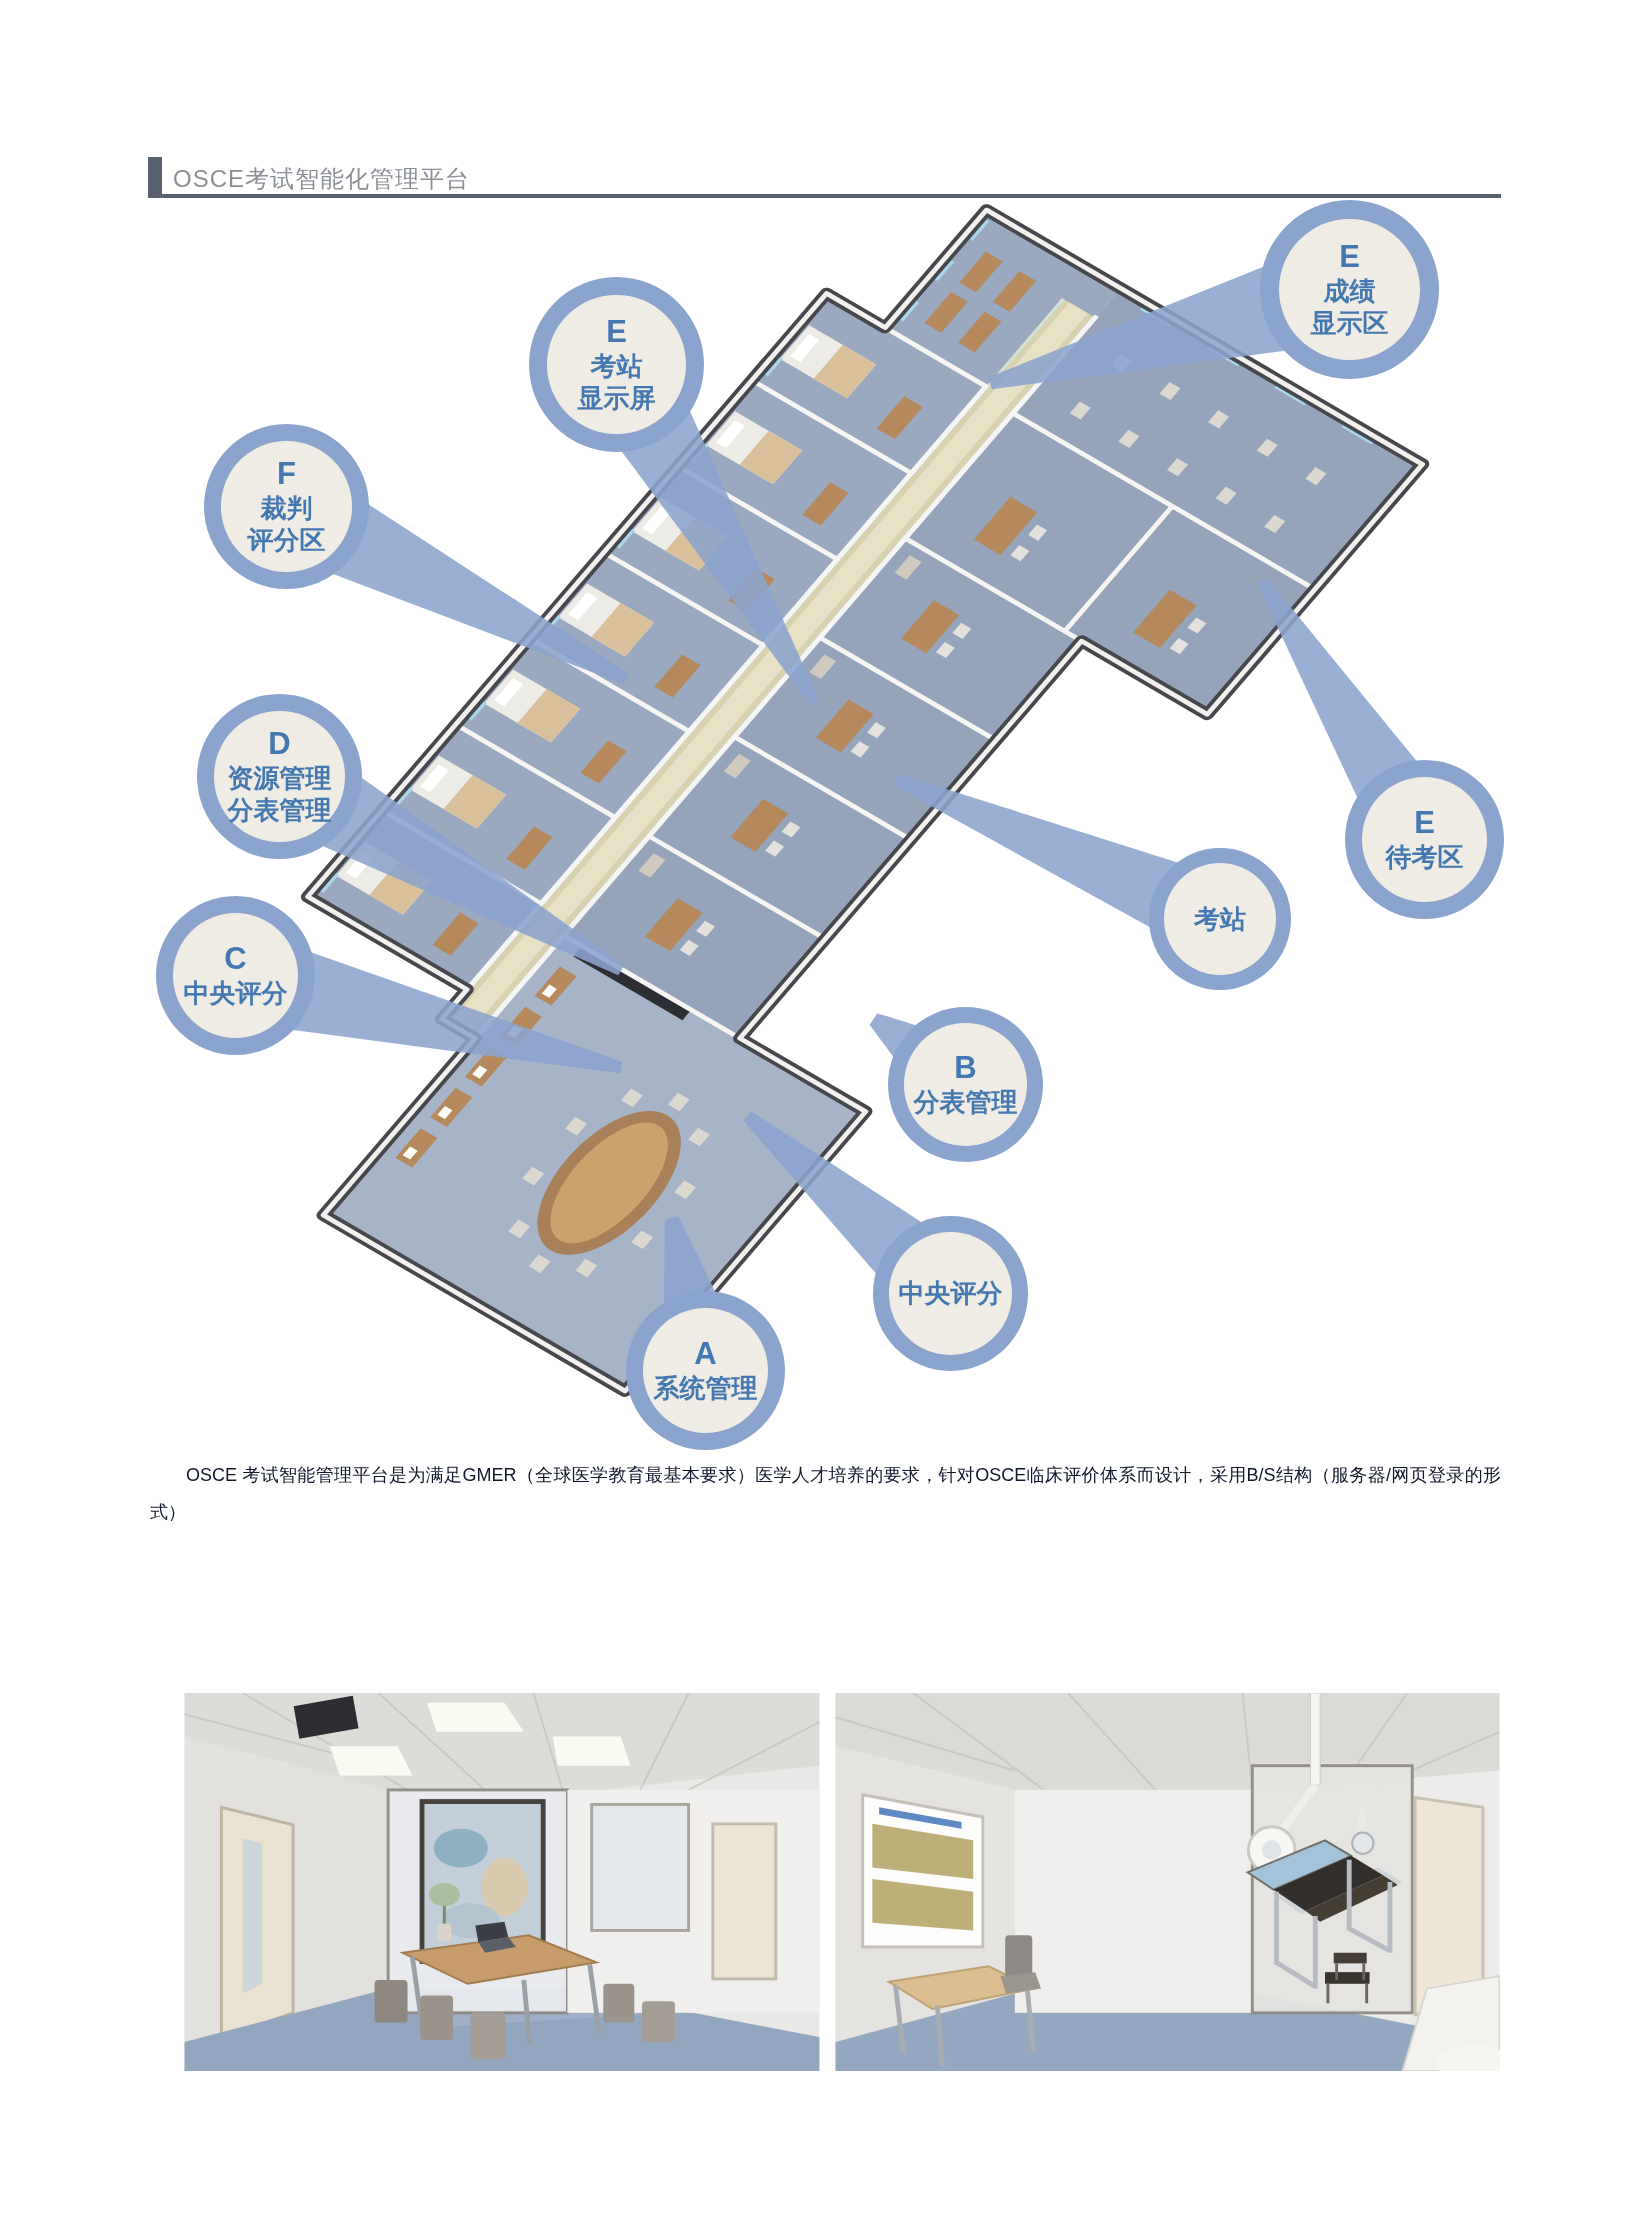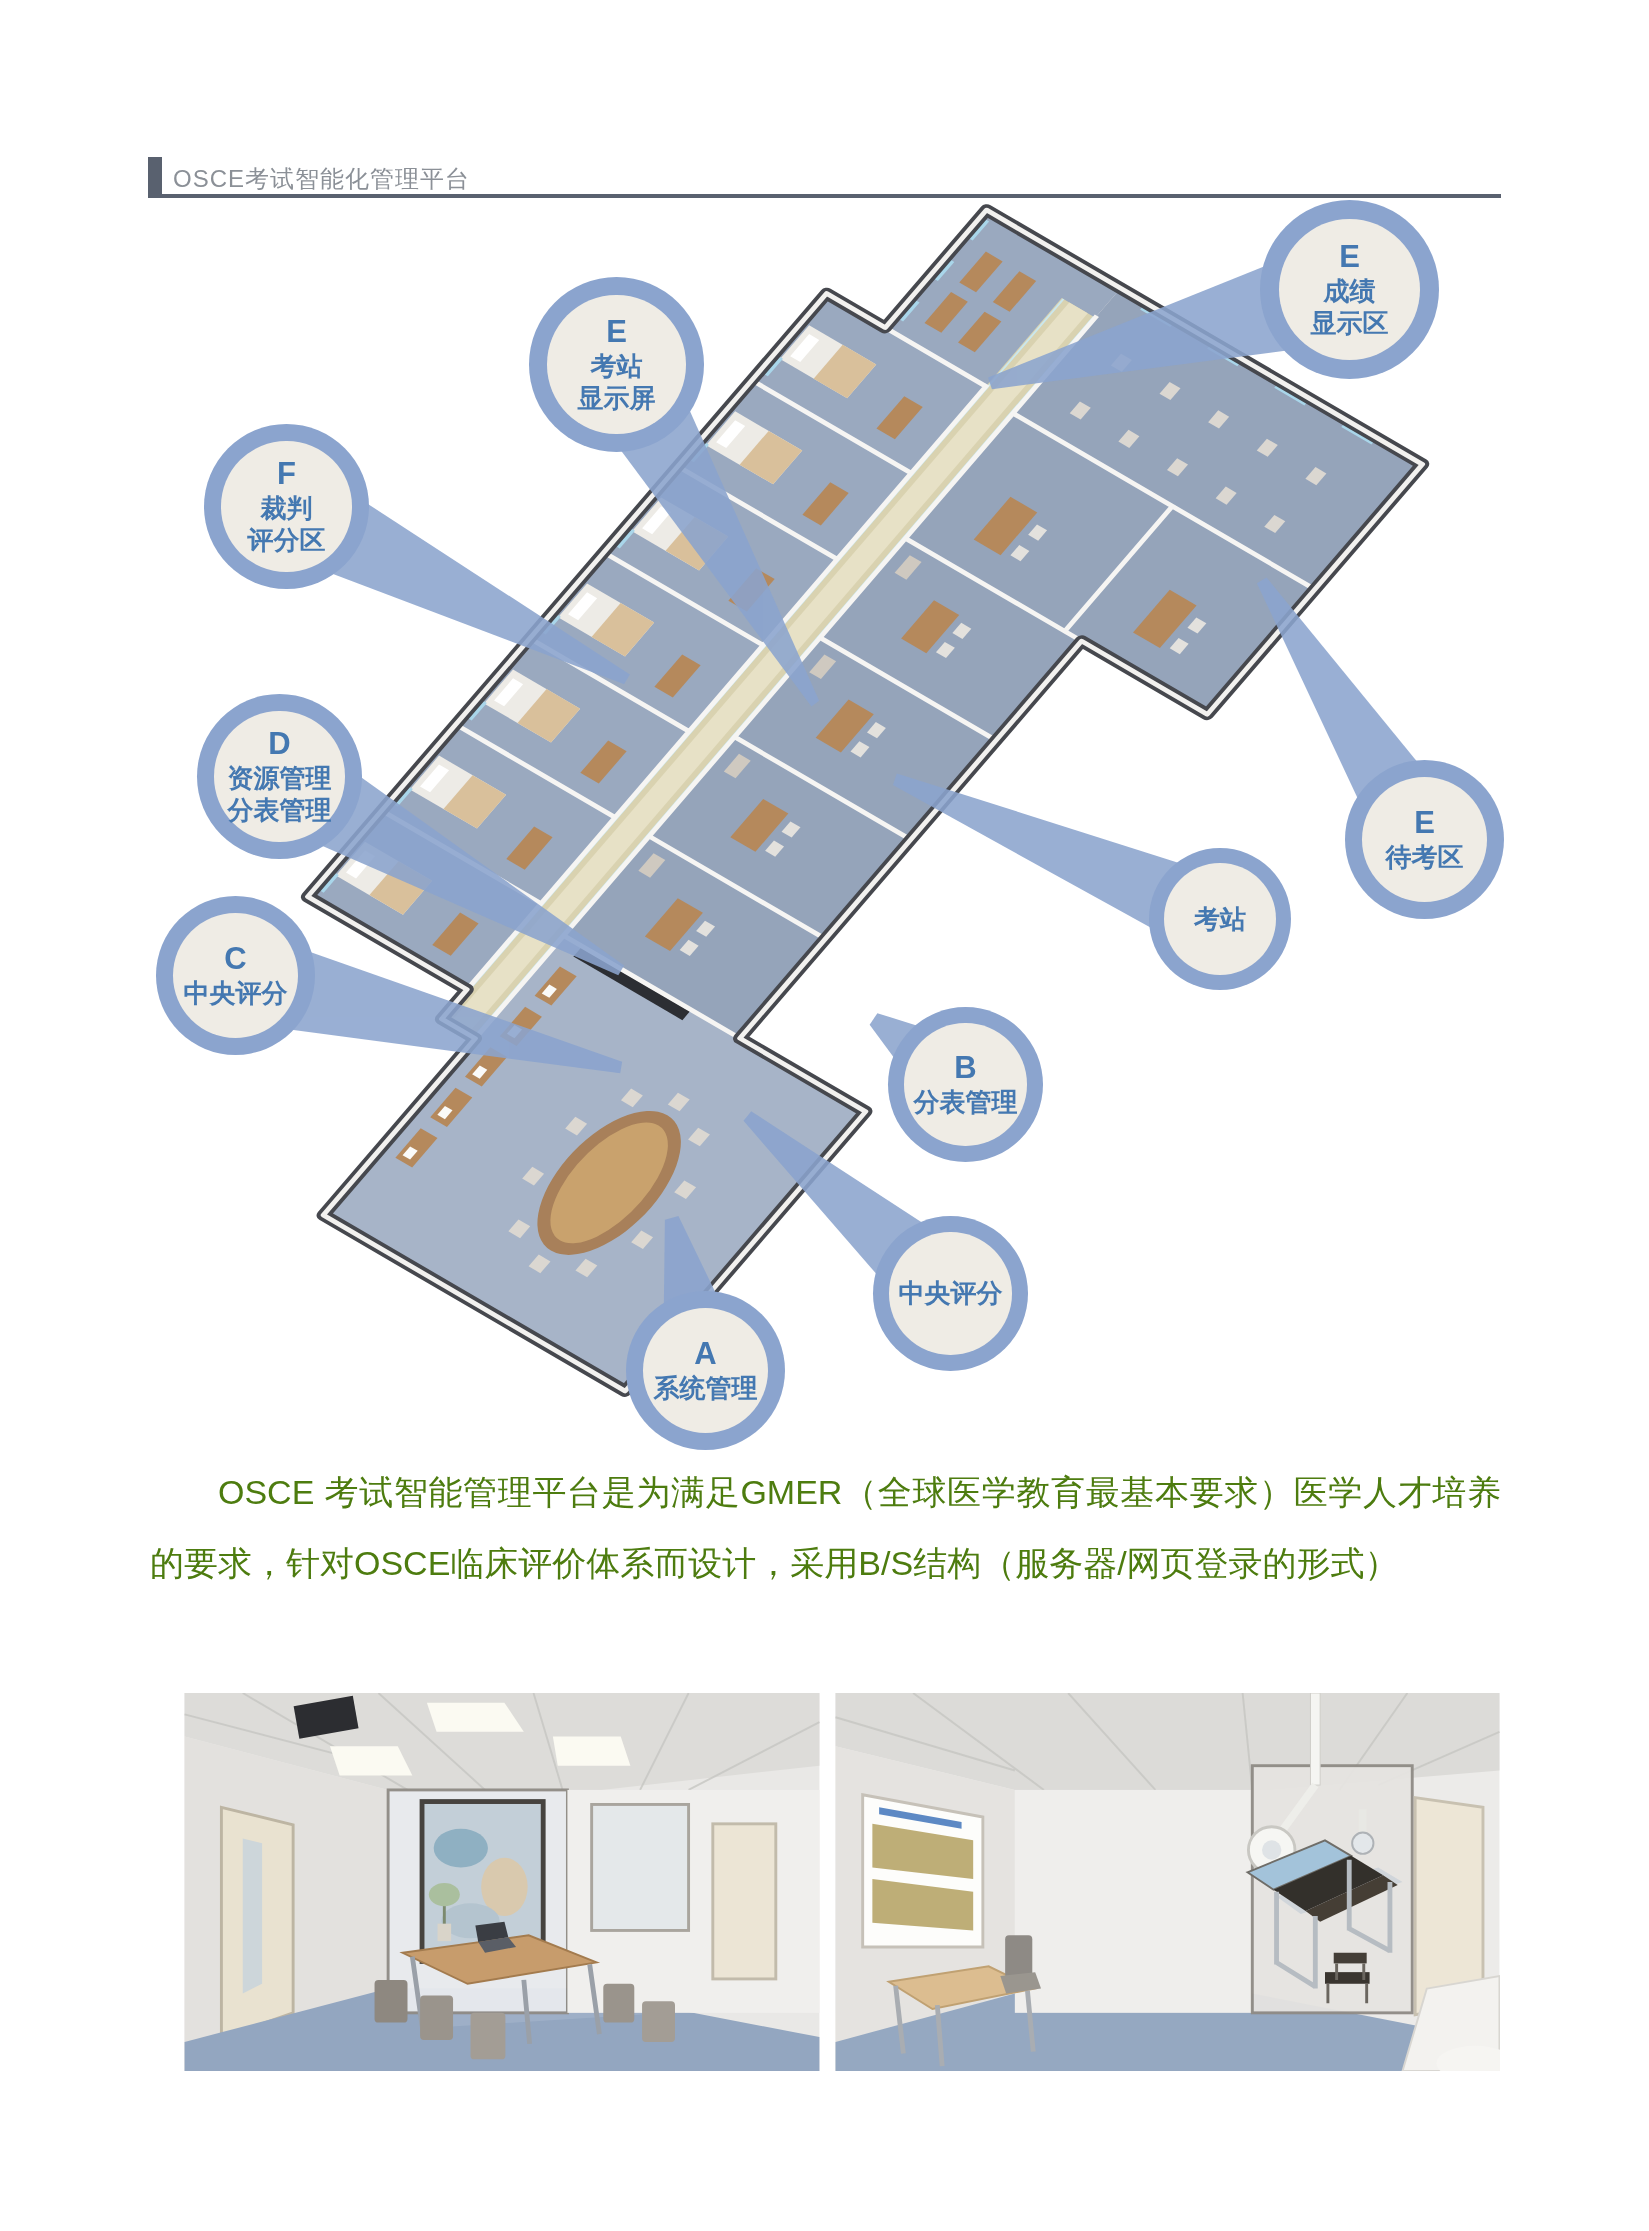--- a/index.html
+++ b/index.html
@@ -14,21 +14,21 @@
   
   .diagram-svg{position:absolute;left:0;top:0;z-index:1}
   .bubble{position:absolute;z-index:2;border-radius:50%;background:#8ba4ce;display:flex;align-items:center;justify-content:center}
   .bubble-inner{width:79%;height:79%;border-radius:50%;background:#efece5;display:flex;flex-direction:column;
     align-items:center;justify-content:center;color:#4478b1;font-weight:bold;text-align:center}
   .bubble-letter{font-size:31px;line-height:1.15}
   .bubble-line{font-size:26px;line-height:1.25}
   .bubble-letter:empty,.bubble-line:empty{display:none}
   
   .body-text{position:absolute;left:150px;top:1457px;width:1351px;z-index:2;
-    font-size:34px;line-height:2.08;color:#4d7c0f;text-align:justify}
+    font-size:18px;line-height:2.08;color:#0f172a;text-align:justify}
   .body-text p{margin:0;text-indent:2em}
   
   .photo{position:absolute;top:1693px;z-index:2}
   .photo-left{left:184px}
   .photo-right{left:835px}
 </style>
 </head>
 <body>
 
 <div class="header-bar"></div>

